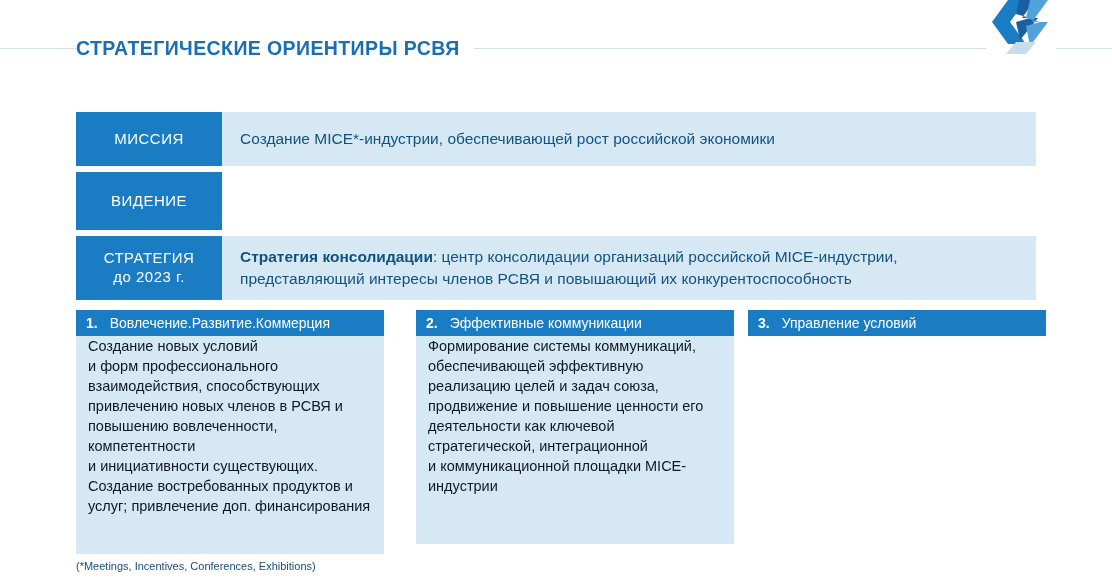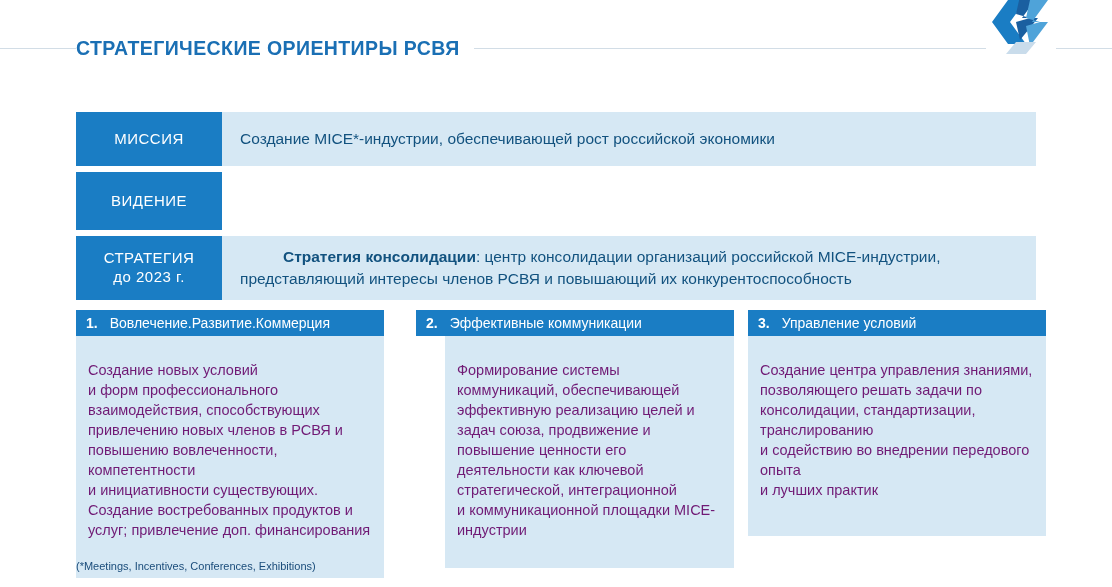--- a/index.html
+++ b/index.html
@@ -78,21 +78,21 @@
     flex: 1 1 auto;
     background: #d6e8f4;
     color: #12527f;
     font-size: 15.5px;
     line-height: 1.45;
     padding: 10px 16px 10px 18px;
     display: flex;
     flex-direction: column;
     justify-content: center;
   }
-  .row-body b { font-weight: bold; margin-left: 43px; }
+  .row-body b { font-weight: bold; }
 
   #row-mission { top: 112px; width: 960px; height: 54px; }
   #row-vision  { top: 172px; width: 859px; height: 58px; }
   #row-strategy{ top: 236px; width: 960px; height: 64px; }
 
   
   .col {
     position: absolute;
     top: 310px;
   }
@@ -104,30 +104,30 @@
     align-items: center;
     font-size: 14px;
     padding-left: 10px;
   }
   .col-head .num {
     font-weight: bold;
     margin-right: 12px;
   }
   .col-body {
     background: #d6e8f4;
-    color: #701a75;
+    color: #0f172a;
     font-size: 14.5px;
     line-height: 1.38;
-    padding: 24px 12px 12px 12px;
+    padding: 0 12px 12px 12px;
     white-space: pre-line;
   }
   #col-1 { left: 76px;  width: 308px; }
   #col-1 .col-body { height: 206px; }
   #col-2 { left: 416px; width: 318px; }
-  #col-2 .col-body { height: 196px; margin-left: 29px; }
+  #col-2 .col-body { height: 196px; }
   #col-3 { left: 748px; width: 298px; }
   #col-3 .col-body { height: 164px; }
 
   
   .footnote {
     position: absolute;
     left: 76px;
     top: 560px;
     font-size: 11px;
     color: #1a4c7a;
@@ -192,18 +192,15 @@
   </div>
   <div class="col-body">Формирование системы коммуникаций, обеспечивающей эффективную реализацию целей и задач союза, продвижение и повышение ценности его деятельности как ключевой стратегической, интеграционной
 и коммуникационной площадки MICE-индустрии</div>
 </div>
 
 <div class="col" id="col-3">
   <div class="col-head">
     <span class="num">3.</span>
     <span>Управление условий</span>
   </div>
-  <div class="col-body">Создание центра управления знаниями, позволяющего решать задачи по консолидации, стандартизации, транслированию
-и содействию во внедрении передового опыта
-и лучших практик</div>
 </div>
 
 <div class="footnote">(*Meetings, Incentives, Conferences, Exhibitions)</div>
 
 </body></html>

